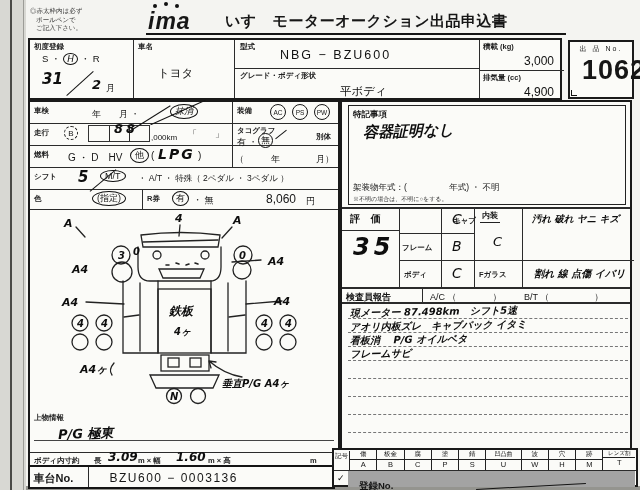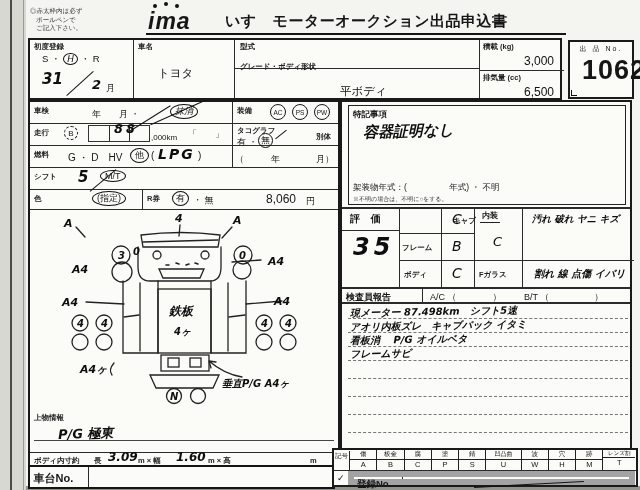--- a/index.html
+++ b/index.html
@@ -63,27 +63,28 @@
     </div>
     <div class="abs hw" style="left:12px;top:30px;font-size:15px;font-weight:bold;">31</div>
     <div class="stroke" style="left:32px;top:43px;width:36px;transform:rotate(-42deg);"></div>
     <div class="abs hw" style="left:62px;top:37px;font-size:13px;font-weight:bold;">2</div>
     <div class="abs" style="left:76px;top:42px;font-size:9px;">月</div>
 
     <div class="abs lbl" style="left:108px;top:2px;">車名</div>
     <div class="abs pv" style="left:128px;top:26px;">トヨタ</div>
 
     <div class="abs lbl" style="left:210px;top:2px;">型式</div>
-    <div class="abs lbl" style="left:210px;top:22px;">グレード・ボディ形状</div>
+    <div class="abs pv" style="left:250px;top:8px;font-size:12.5px;letter-spacing:2px;">NBG − BZU600</div>
+    <div class="abs lbl" style="left:210px;top:31px;">グレード・ボディ形状</div>
     <div class="abs pv" style="left:310px;top:44px;">平ボディ</div>
 
     <div class="abs lbl" style="left:453px;top:2px;">積載 (kg)</div>
     <div class="abs pv" style="right:6px;top:14px;font-size:12px;">3,000</div>
     <div class="abs lbl" style="left:453px;top:33px;">排気量 (cc)</div>
-    <div class="abs pv" style="right:6px;top:45px;font-size:12px;">6,500</div>
+    <div class="abs pv" style="right:6px;top:45px;font-size:12px;">4,900</div>
   </div>
 
   <div class="abs b2" style="left:28px;top:100px;width:312px;height:387px;">
     <div class="abs ln" style="left:0;top:21px;width:100%;height:1.2px;"></div>
     <div class="abs ln" style="left:0;top:43px;width:100%;height:1.2px;"></div>
     <div class="abs ln" style="left:0;top:65px;width:100%;height:1.2px;"></div>
     <div class="abs ln" style="left:0;top:87px;width:100%;height:1.2px;"></div>
     <div class="abs ln" style="left:0;top:107px;width:100%;height:1.2px;"></div>
     <div class="abs ln" style="left:202px;top:0;width:1.2px;height:65px;"></div>
     <div class="abs ln" style="left:112px;top:87px;width:1.2px;height:20px;"></div>
@@ -120,20 +121,21 @@
     <div class="abs" style="left:38px;top:49px;font-size:10px;">G ・ D　HV</div>
     <div class="abs hcirc" style="left:100px;top:46px;font-size:9px;"><span>他</span></div>
     <div class="abs" style="left:121px;top:48px;font-size:10px;">(</div>
     <div class="abs hw" style="left:128px;top:44px;font-size:14px;font-weight:bold;letter-spacing:2px;">LPG</div>
     <div class="abs" style="left:168px;top:48px;font-size:10px;">)</div>
 
     <div class="abs lbl" style="left:4px;top:70px;">シフト</div>
     <div class="abs hw" style="left:48px;top:66px;font-size:15px;font-weight:bold;">5</div>
     <div class="abs hcirc" style="left:70px;top:68px;font-size:9px;"><span>M/T</span></div>
     <div class="stroke" style="left:56px;top:78px;width:34px;transform:rotate(-40deg);"></div>
+    <div class="abs" style="left:108px;top:71px;font-size:8.5px;">・ A/T ・ 特殊（ 2ペダル ・ 3ペダル ）</div>
 
     <div class="abs lbl" style="left:4px;top:92px;">色</div>
     <div class="abs hcirc" style="left:62px;top:89px;font-size:9px;"><span>(指定)</span></div>
     <div class="abs lbl" style="left:117px;top:92px;">R券</div>
     <div class="abs hcirc" style="left:142px;top:89px;font-size:9px;padding:0 3px;"><span>有</span></div>
     <div class="abs" style="left:163px;top:92px;font-size:9px;">・ 無</div>
     <div class="abs" style="left:236px;top:90px;font-size:12px;">8,060</div>
     <div class="abs" style="left:276px;top:93px;font-size:9px;">円</div>
 
     <div class="abs lbl" style="left:4px;top:311px;">上物情報</div>
@@ -145,20 +147,21 @@
     <div class="abs lbl" style="left:64px;top:354px;">長</div>
     <div class="abs hw" style="left:78px;top:348px;font-size:12px;font-weight:bold;">3.09</div>
     <div class="abs lbl" style="left:108px;top:354px;">m × 幅</div>
     <div class="abs hw" style="left:146px;top:348px;font-size:12px;font-weight:bold;">1.60</div>
     <div class="abs lbl" style="left:178px;top:354px;">m × 高</div>
     <div class="abs lbl" style="left:280px;top:354px;">m</div>
 
     <div class="abs" style="left:-2.5px;top:363px;width:307px;height:24px;border:2.5px solid #141414;background:#fbfbf8;">
       <div class="abs" style="left:4px;top:4px;font-size:11px;font-weight:bold;">車台No.</div>
       <div class="abs ln" style="left:58px;top:0;width:1.5px;height:100%;"></div>
+      <div class="abs" style="left:80px;top:4px;font-size:12px;letter-spacing:1.5px;">BZU600 − 0003136</div>
     </div>
   </div>
 
   <svg class="abs" viewBox="0 0 312 200" style="left:28px;top:205px;width:312px;height:200px;">
     <g stroke="#222" fill="none" stroke-width="1.3" stroke-linecap="round">
       <path d="M113 30 Q153 25 192 30 L190 42 L115 42 Z"></path>
       <path d="M115 37 L190 35"></path>
       <path d="M110 42 L110 62 Q110 76 122 76 L182 76 Q193 76 193 62 L193 42"></path>
       <circle cx="129" cy="50" r="4"></circle>
       <circle cx="177" cy="50" r="4"></circle>
@@ -312,20 +315,20 @@
         <div style="font-size:6.5px;border-bottom:1px solid #222;">跡</div>
         <div style="font-size:7.5px;">M</div>
       </div>
       <div style="flex:1.2;text-align:center;">
         <div style="font-size:5.5px;border-bottom:1px solid #222;white-space:nowrap;overflow:hidden;">レンズ割</div>
         <div style="font-size:7.5px;">T</div>
       </div>
     </div>
     <div class="abs ln" style="left:0;top:20px;width:100%;height:1.2px;"></div>
     <div class="abs hw" style="left:3px;top:23px;font-size:9px;">✓</div>
-    <div class="abs" style="left:14px;top:21px;width:287px;height:13.5px;border:6px solid #a3a3a3;background:#fbfbf8;">
+    <div class="abs" style="left:14px;top:21px;width:287px;height:13.5px;border:8px solid #a3a3a3;background:#fbfbf8;">
       <div class="abs" style="left:3px;top:0.5px;font-size:9.5px;font-weight:bold;">登録No.</div>
       <div class="abs ln" style="left:48px;top:0;width:1.2px;height:100%;"></div>
       <div class="stroke" style="left:120px;top:7px;width:110px;transform:rotate(-3deg);"></div>
     </div>
   </div>
 
 </div>
 
 </body></html>

